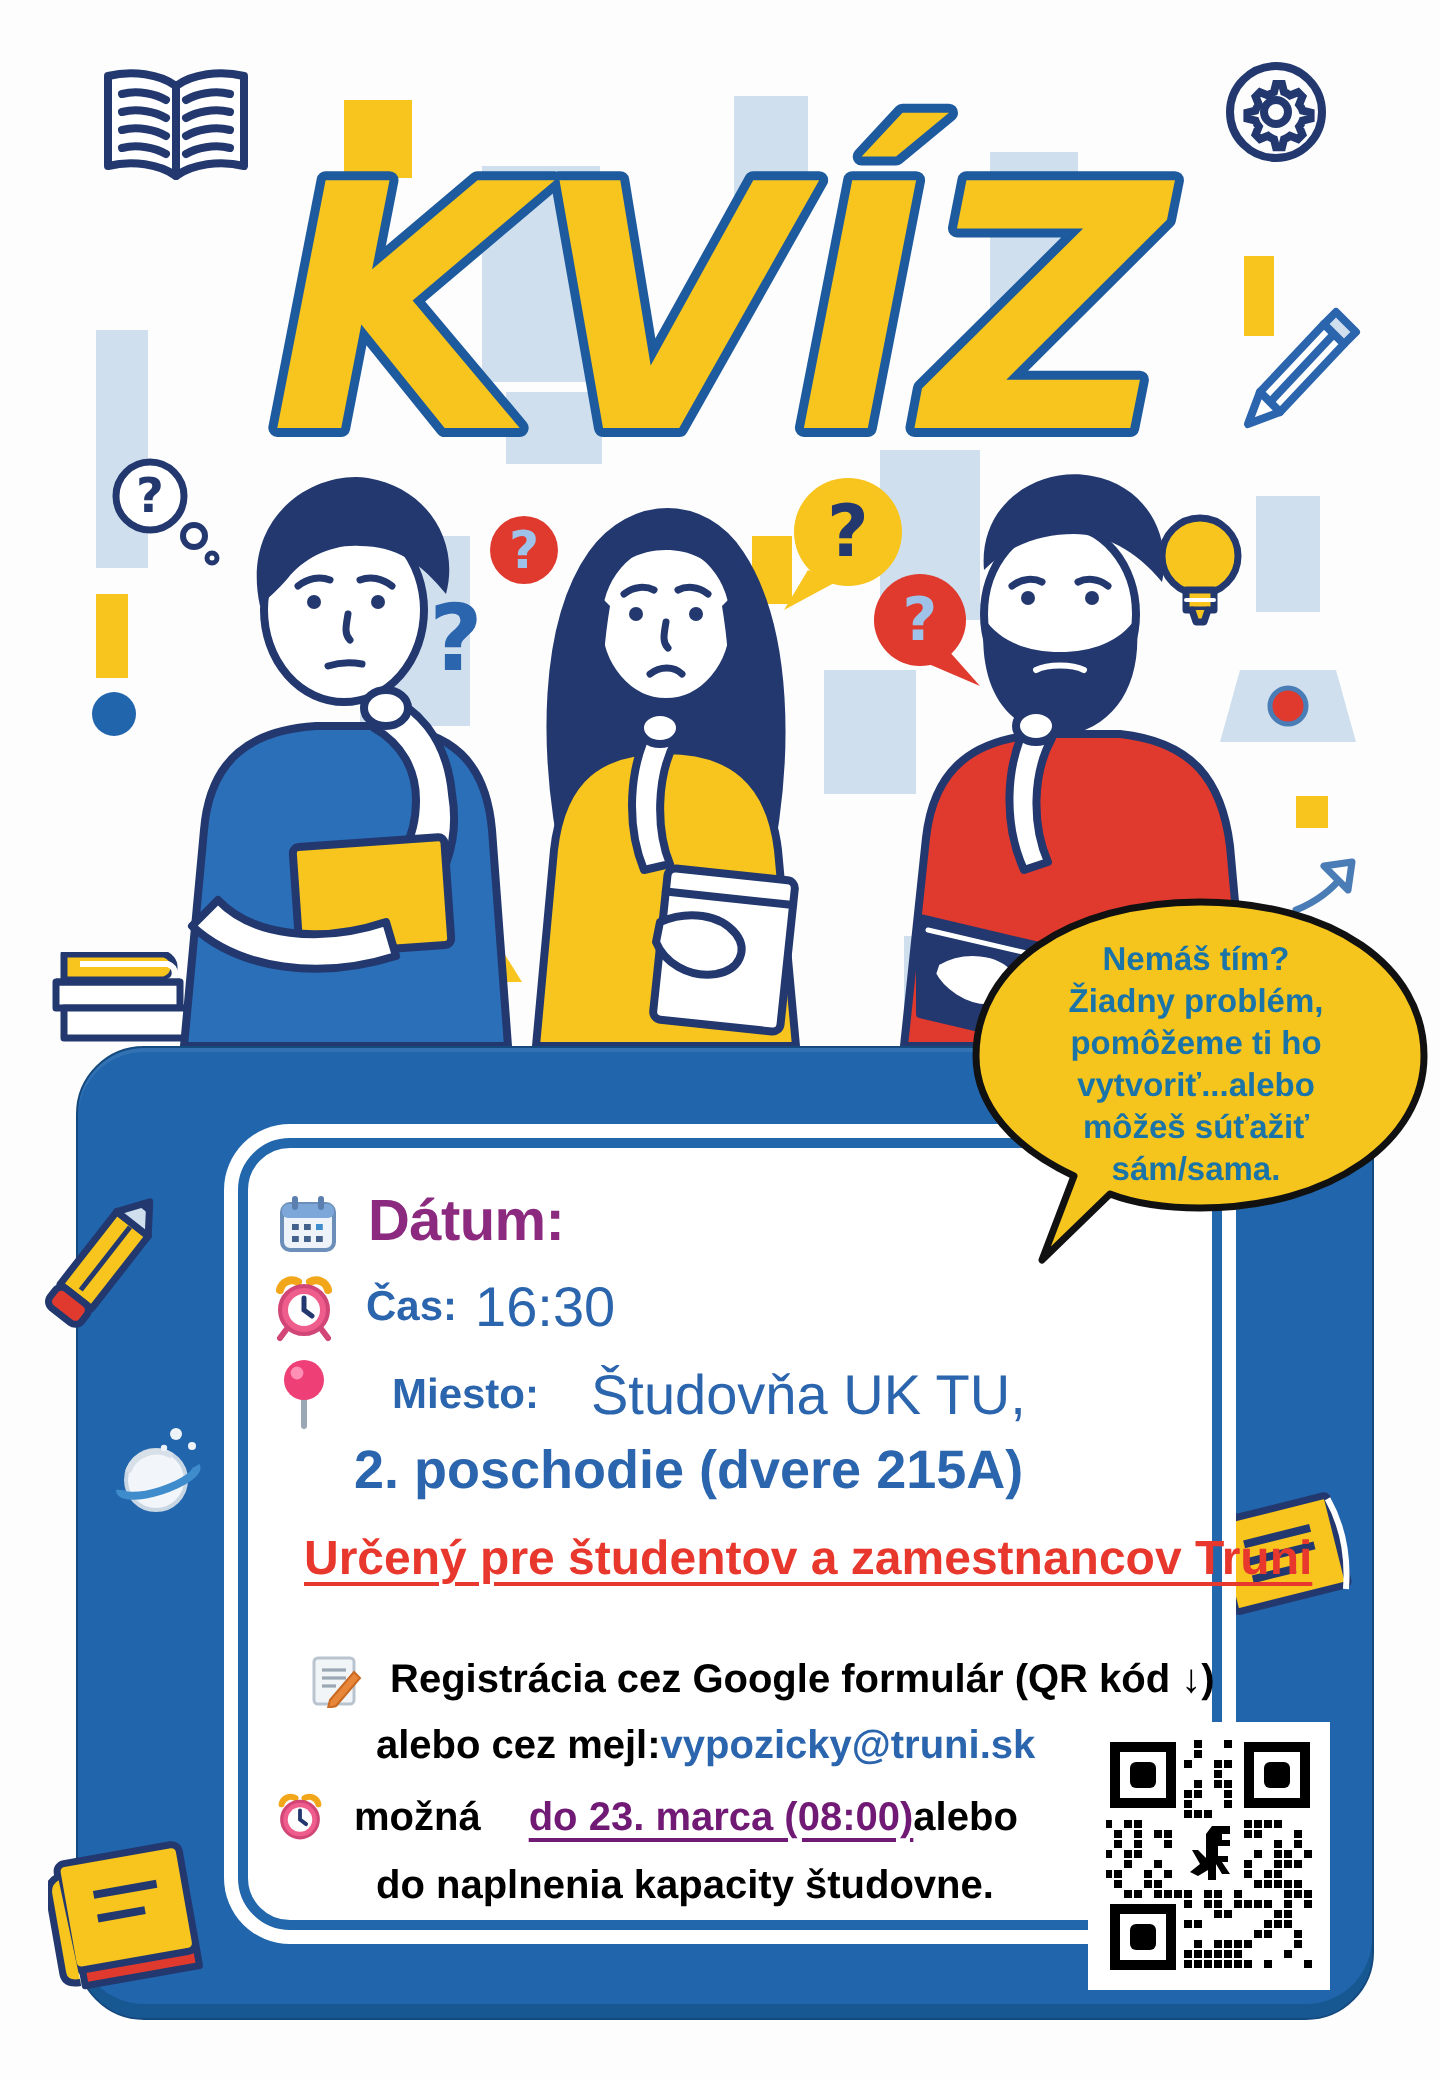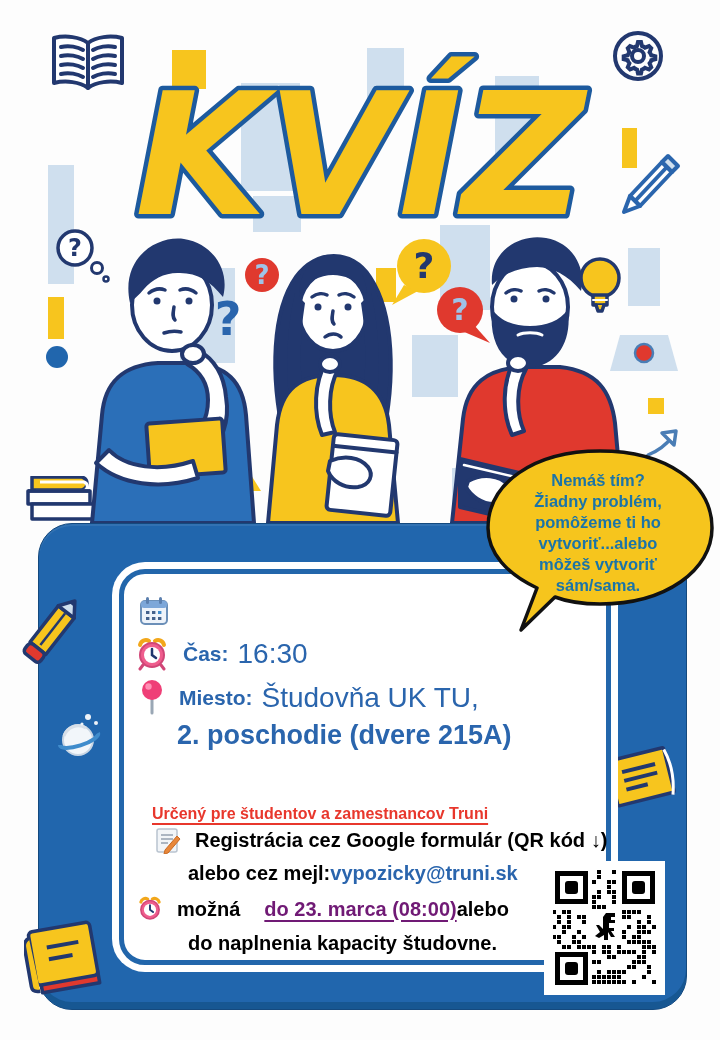--- a/index.html
+++ b/index.html
@@ -23,21 +23,21 @@
   .card{
     position:absolute;left:119px;top:569px;width:482px;height:386px;
     background:#ffffff;border:5px solid #2266ab;border-radius:26px;
     box-shadow:0 0 0 7px #ffffff;
   }
   .row{position:absolute;display:flex;align-items:center;white-space:nowrap;}
   .row .ic{display:inline-flex;margin-right:14px;}
   .purple{color:#8b2a7f;font-weight:bold;font-size:29px;letter-spacing:-.3px;}
   .blue-b{color:#2a65ad;font-weight:bold;font-size:21px;}
   .blue-r{color:#2a65ad;font-weight:400;font-size:28px;}
-  .red-u{color:#e8372c;font-weight:bold;font-size:16px;text-decoration:underline;text-underline-offset:4px;text-decoration-thickness:2px;margin-top:39px;}
+  .red-u{color:#e8372c;font-weight:bold;font-size:24px;text-decoration:underline;text-underline-offset:4px;text-decoration-thickness:2px;}
   .brown{color:#000000;font-weight:bold;font-size:20px;}
   .brown-u{color:#701a75;font-weight:bold;font-size:20px;text-decoration:underline;text-underline-offset:4px;text-decoration-thickness:2px;margin-left:24px;}
   .email{color:#2a65ad;font-weight:bold;font-size:20px;}
   .gap{margin-right:9px;}
 
   
   .bubble{position:absolute;left:483px;top:448px;width:234px;height:186px;z-index:6;}
   .bubble-text{
     position:absolute;left:12px;top:14px;width:206px;height:142px;
     display:flex;flex-direction:column;justify-content:center;align-items:center;
@@ -282,39 +282,40 @@
           <g fill="#44618c">
             <rect x="8" y="16" width="3.4" height="3"></rect>
               <rect x="14" y="16" width="3.4" height="3"></rect>
               <rect x="20" y="16" width="3.4" height="3" fill="#3f8ccc"></rect>
             <rect x="8" y="22" width="3.4" height="3"></rect>
               <rect x="14" y="22" width="3.4" height="3"></rect>
               <rect x="20" y="22" width="3.4" height="3"></rect>
           </g>
         </svg>
       </span>
+      <span class="purple gap">Dátum:</span>
     </div>
 
     <div class="row" style="left:11px;top:63px;">
       <span class="ic">
         <svg width="34" height="34" viewBox="0 0 34 34">
           <path d="M5,8 a6,6 0 0 1 9,-4" fill="none" stroke="#f2a71b" stroke-width="4" stroke-linecap="round"></path>
           <path d="M29,8 a6,6 0 0 0 -9,-4" fill="none" stroke="#f2a71b" stroke-width="4" stroke-linecap="round"></path>
           <circle cx="17" cy="18" r="12" fill="#ef5d8d" stroke="#d14677" stroke-width="2"></circle>
           <circle cx="17" cy="18" r="8" fill="#fff"></circle>
           <path d="M17,12 v6 l4,3" fill="none" stroke="#22386f" stroke-width="2.5" stroke-linecap="round"></path>
           <line x1="8" y1="28" x2="5" y2="32" stroke="#d14677" stroke-width="3" stroke-linecap="round"></line>
           <line x1="26" y1="28" x2="29" y2="32" stroke="#d14677" stroke-width="3" stroke-linecap="round"></line>
         </svg>
       </span>
       <span class="blue-b gap">Čas:</span>
       <span class="blue-r">16:30</span>
     </div>
 
-    <div class="row" style="left:15px;top:105px;">
+    <div class="row" style="left:15px;top:105px;gap:17px;">
       <span class="ic">
         <svg width="26" height="38" viewBox="0 0 26 38">
           <line x1="13" y1="18" x2="13" y2="34" stroke="#9aa7b5" stroke-width="3" stroke-linecap="round"></line>
           <circle cx="13" cy="11" r="10" fill="#ef3f77"></circle>
           <circle cx="9.5" cy="7.5" r="3.2" fill="#ff8fb4"></circle>
         </svg>
       </span>
       <span class="blue-b gap">Miesto:</span>
       <span class="blue-r">Študovňa UK TU,</span>
     </div>
@@ -511,18 +512,18 @@
 
   <div class="bubble">
     <svg width="234" height="186" viewBox="0 0 234 186">
       <path d="M117,3 C183,3 229,35 229,80 C229,122 183,156 117,156 C100,156 85,154 72,149 L38,182 L54,140 C24,126 5,105 5,80 C5,35 51,3 117,3 Z" fill="#f6c51d" stroke="#111111" stroke-width="3.5" stroke-linejoin="round"></path>
     </svg>
     <div class="bubble-text">
       <span>Nemáš tím?</span>
       <span>Žiadny problém,</span>
       <span>pomôžeme ti ho</span>
       <span>vytvoriť...alebo</span>
-      <span>môžeš vytvoriť</span>
+      <span>môžeš súťažiť</span>
       <span>sám/sama.</span>
     </div>
   </div>
 
 </div>
 
 </body></html>

